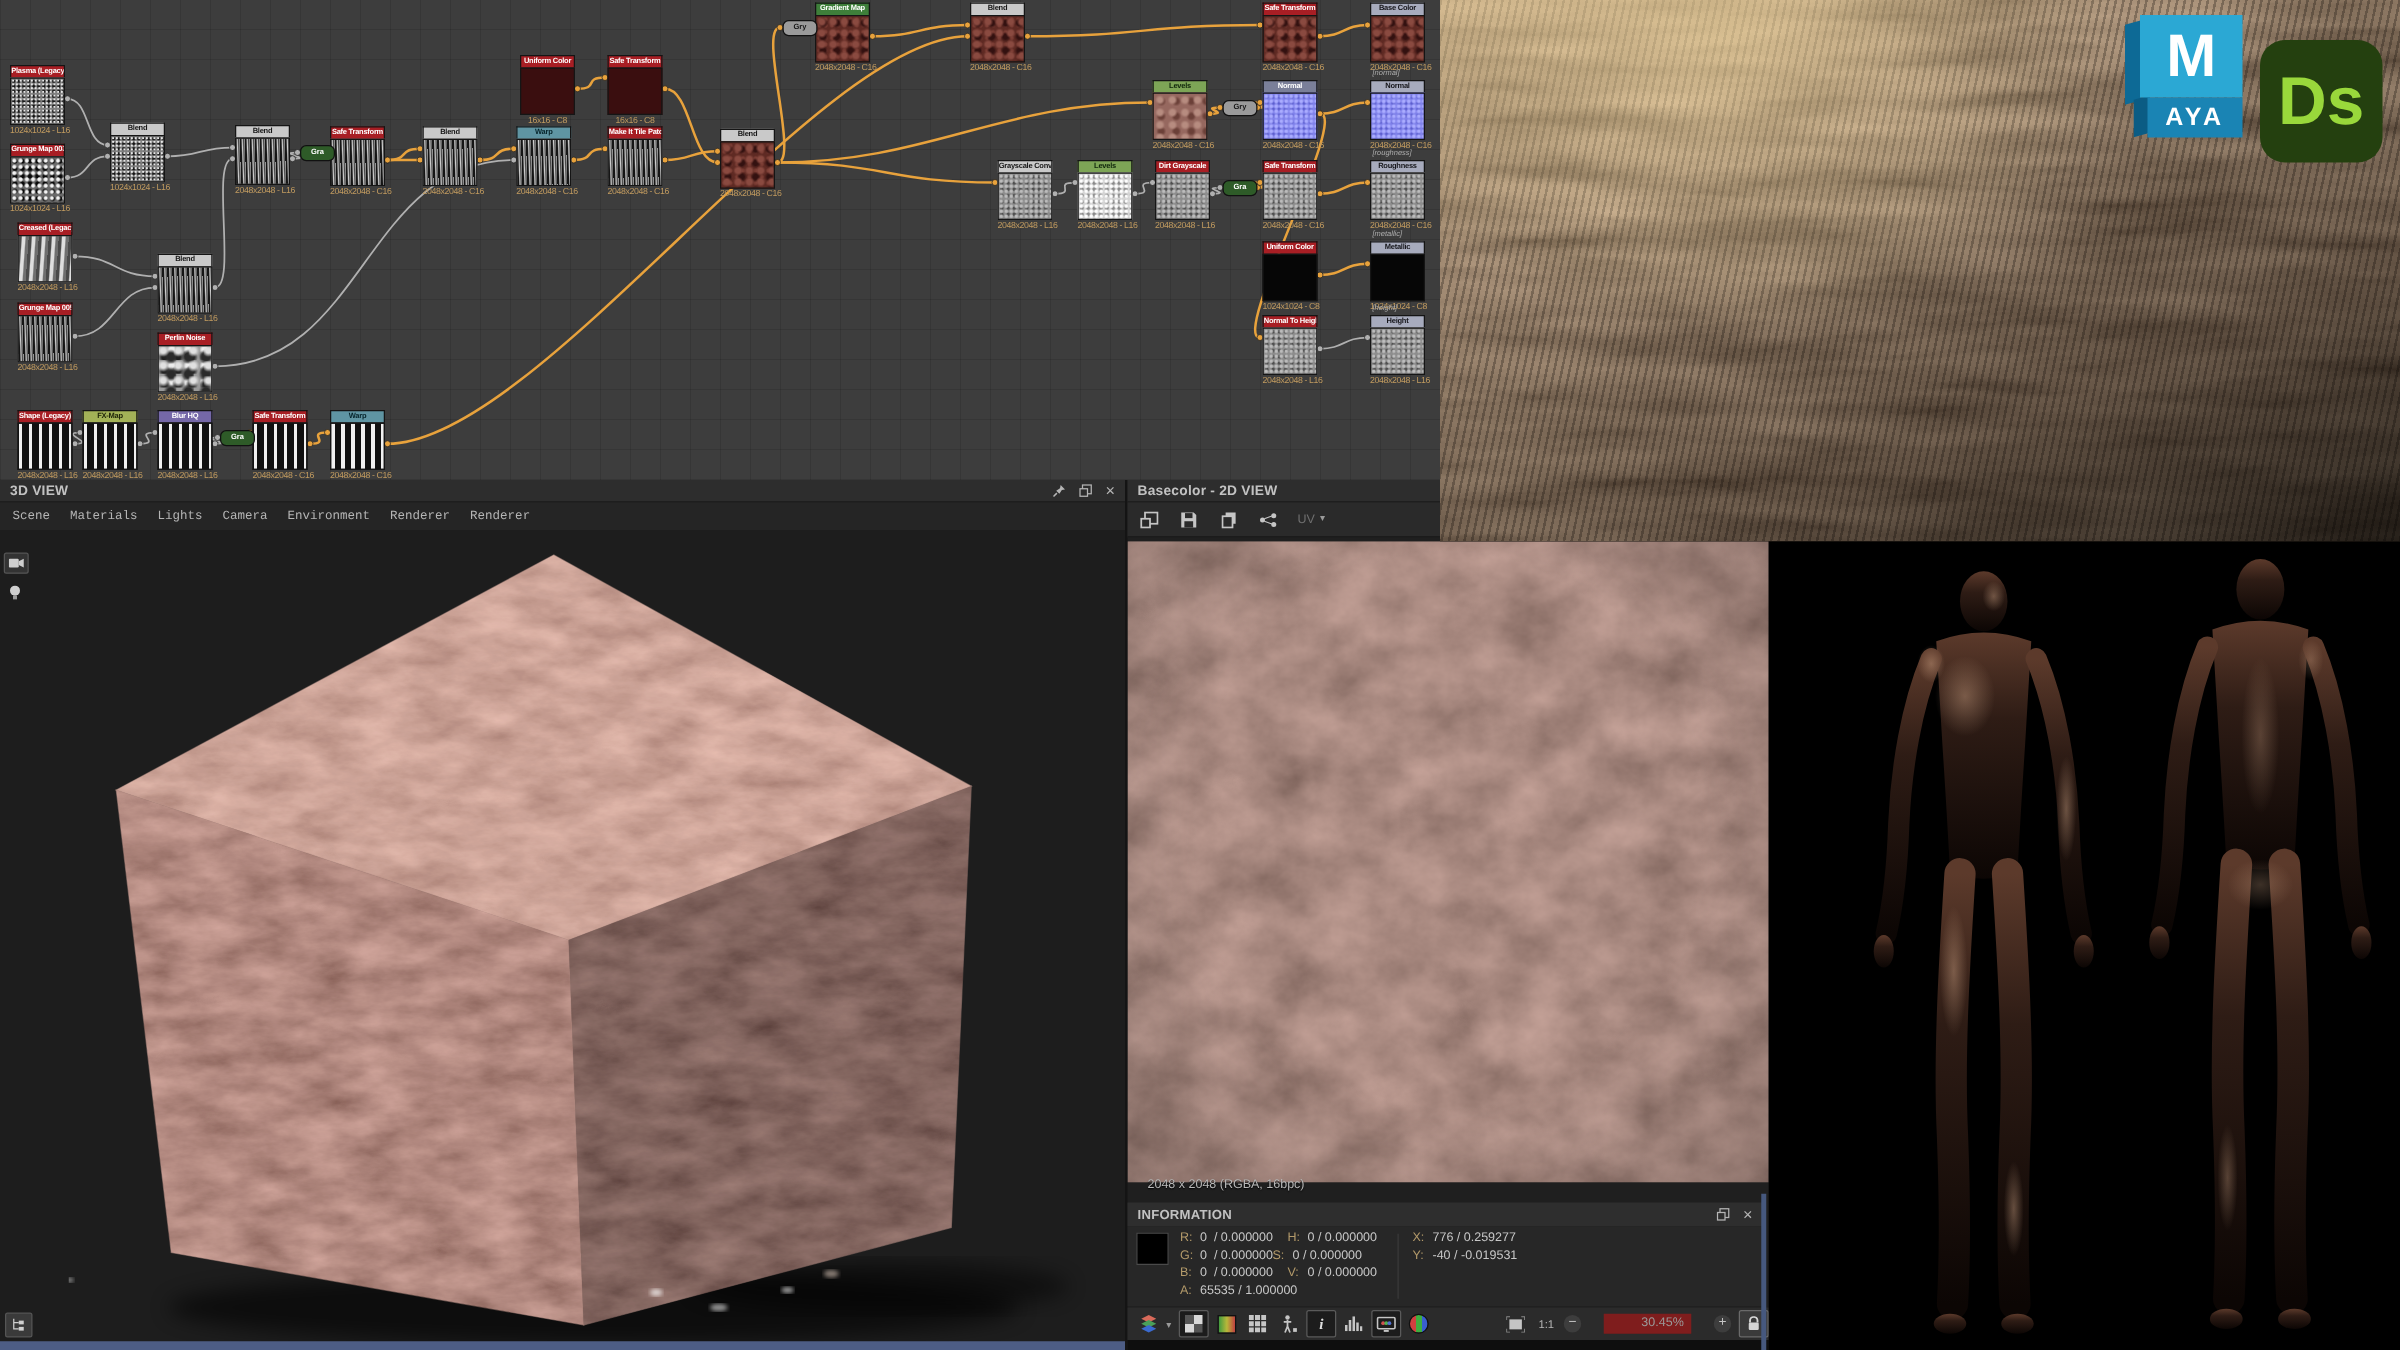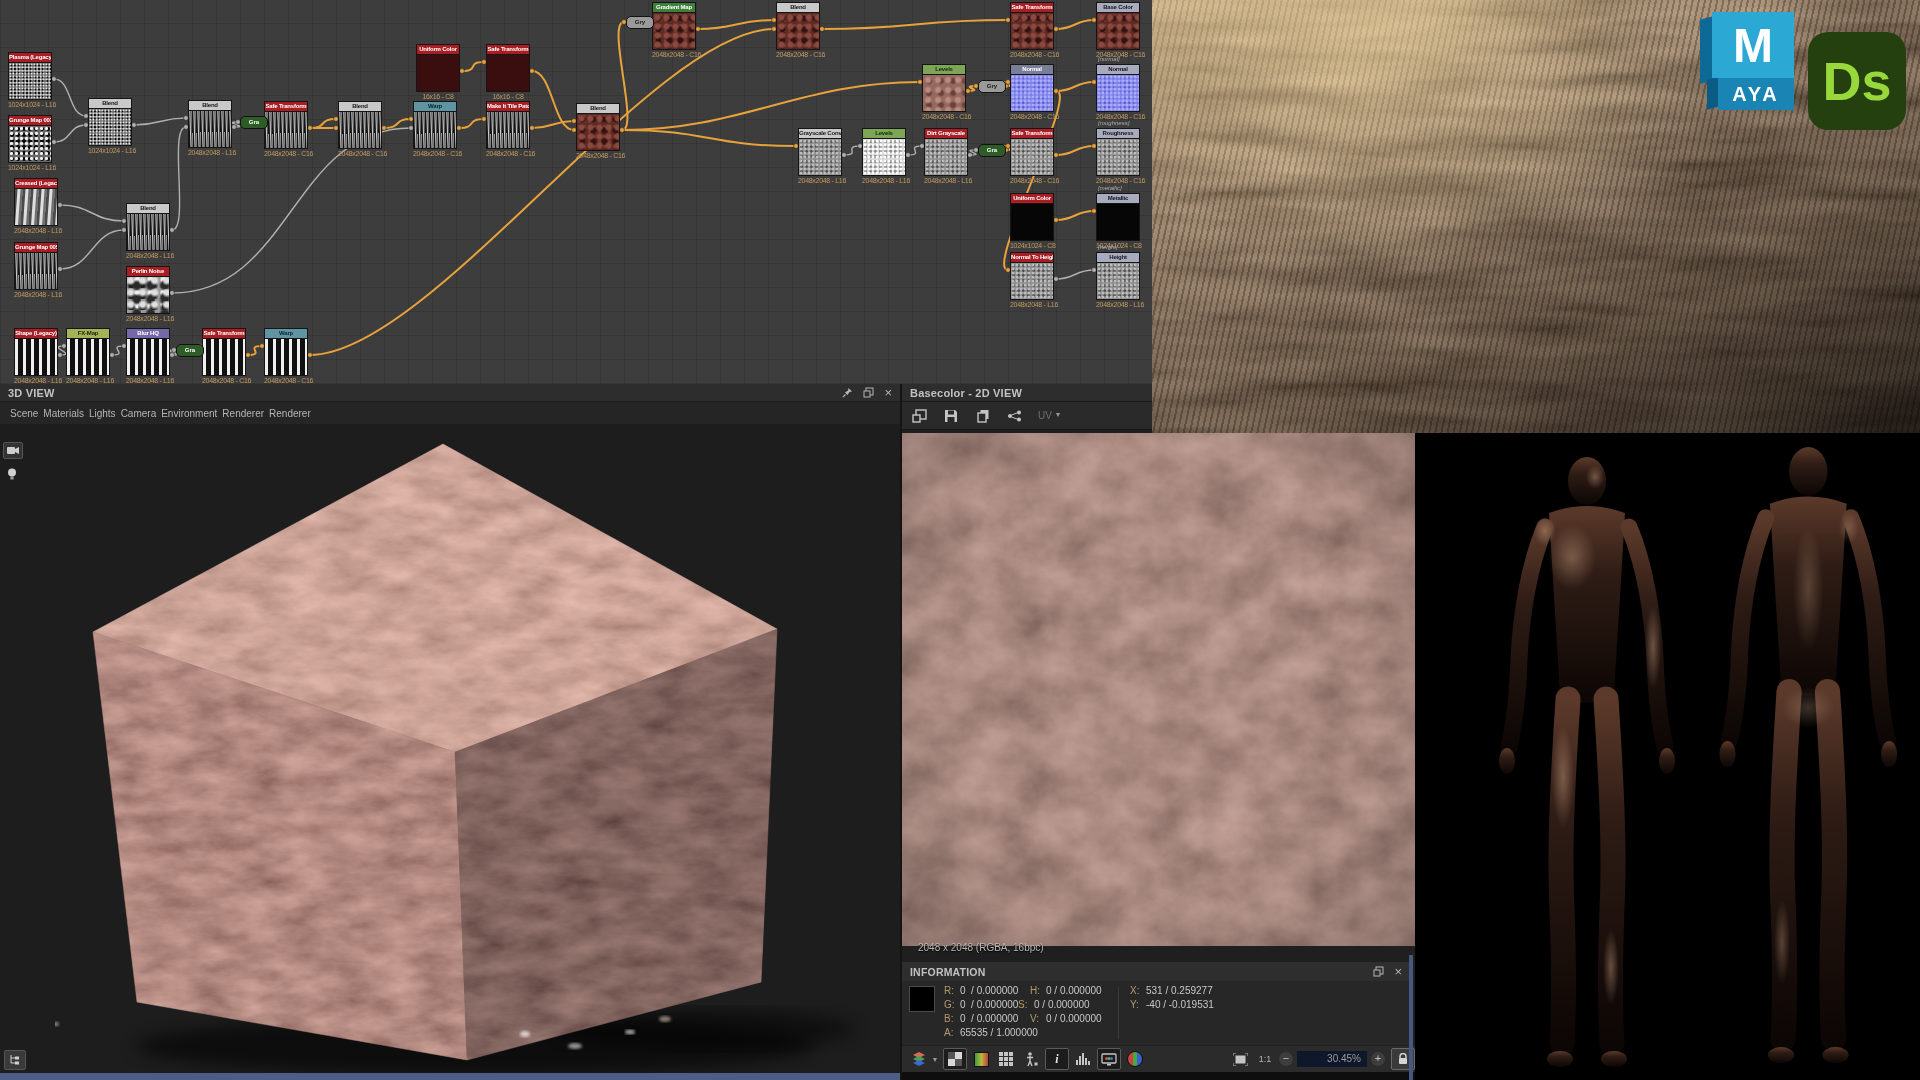--- a/index.html
+++ b/index.html
@@ -68,21 +68,21 @@
     font-weight:bold;font-size:20px;letter-spacing:3px;text-align:center;line-height:32px;}
   .ds-logo{position:absolute;left:656px;top:12px;width:98px;height:98px;background:#24400f;border-radius:20px;
     display:flex;align-items:center;justify-content:center;color:#99d83b;font-weight:bold;font-size:54px;z-index:4;margin-top:20px;}
 
   
   #view3d{left:0;top:384px;width:900px;height:696px;background:#1d1d1d;z-index:1;}
   .panel-hdr{height:17px;background:#2d2d2d;display:flex;align-items:center;border-bottom:1px solid #1a1a1a;}
   .panel-title{color:#c2c2c2;font-weight:bold;font-size:11px;padding-left:8px;letter-spacing:.2px;}
   .hdr-icons{margin-left:auto;display:flex;align-items:center;gap:10px;padding-right:8px;color:#b5b5b5;}
   .hdr-icons svg{display:block;}
-  .menubar{height:22px;background:#252525;display:flex;align-items:center;gap:5px;padding-left:10px;border-bottom:4px solid #5eead4;}
+  .menubar{height:22px;background:#252525;display:flex;align-items:center;gap:16px;padding-left:10px;border-bottom:4px solid #5eead4;font-family:Liberation Mono, monospace;}
   .menu-item{color:#b5b5b5;font-size:10px;cursor:pointer;}
   #viewport3d{position:absolute;left:0;top:40px;width:900px;height:656px;background:#1d1d1d;overflow:hidden;cursor:grab;}
   .side-tools{position:absolute;left:3px;top:18px;display:flex;flex-direction:column;gap:8px;z-index:5;}
   .tool-btn{width:18px;height:15px;display:flex;align-items:center;justify-content:center;}
   .tool-btn.boxed{background:#333;border:1px solid #555;border-radius:2px;}
   .tree-btn{position:absolute;left:4px;bottom:10px;width:20px;height:18px;background:#3a3a3a;border:1px solid #555;
     border-radius:2px;display:flex;align-items:center;justify-content:center;z-index:5;}
   #bottom-strip{left:0;top:1073px;width:900px;height:7px;background:#4d5d85;z-index:6;}
 
   
@@ -98,22 +98,22 @@
   .info-hdr{position:absolute;left:0;top:578px;width:508px;height:19px;background:#2e2e2e;display:flex;align-items:center;}
   .info-body{position:absolute;left:0;top:597px;width:508px;height:64px;background:#272727;font-size:10px;}
   .swatch{position:absolute;left:7px;top:5px;width:24px;height:24px;background:#000;border:1px solid #4a4a4a;}
   .kv{position:absolute;white-space:pre;}
   .kv .k{color:#b39a6a;display:inline-block;width:16px;}
   .kv .v{color:#c8c8c8;}
   .info-div{position:absolute;left:216px;top:6px;width:1px;height:52px;background:#3a3a3a;}
   .toolbar-bot{position:absolute;left:0;top:662px;width:513px;height:26px;background:#2b2b2b;display:flex;align-items:center;padding-left:6px;box-sizing:border-box;}
   .tb-btn{width:22px;height:20px;display:flex;align-items:center;justify-content:center;margin-right:3px;cursor:pointer;}
   .tb-active{background:#1c1c1c;border:1px solid #5a5a5a;border-radius:2px;}
-  .zoom-well{width:64px;height:16px;background:#0f172a;color:#9a9a9a;font-size:10px;text-align:right;
-    line-height:16px;padding-right:6px;margin:0 4px;}
+  .zoom-well{width:64px;height:16px;background:#7f1d1d;color:#9a9a9a;font-size:10px;text-align:right;
+    line-height:16px;padding-right:6px;margin:0 18px;}
   .circle-btn{width:14px;height:14px;border-radius:50%;background:#3d3d3d;color:#c5c5c5;font-size:11px;
     line-height:13px;text-align:center;cursor:pointer;}
   .lock-btn{width:22px;height:20px;background:#3a3a3a;border:1px solid #6a6a6a;border-radius:2px;
     display:flex;align-items:center;justify-content:center;margin-left:6px;cursor:pointer;}
   .bot-black{position:absolute;left:0;top:688px;width:513px;height:8px;background:#0e0e0e;}
   .blue-edge{position:absolute;left:507px;top:571px;width:4px;height:125px;background:#46587e;}
   .ratio-label{color:#b5b5b5;font-size:9px;}
 
   
   #renders{left:1415px;top:433px;width:505px;height:647px;background:#000;overflow:hidden;z-index:2;}
@@ -623,21 +623,21 @@
     <div class="info-body">
       <span class="swatch"></span>
       <span class="kv" style="left:42px;top:4px"><span class="k">R:</span><span class="v">0  / 0.000000</span></span>
       <span class="kv" style="left:42px;top:18px"><span class="k">G:</span><span class="v">0  / 0.000000</span></span>
       <span class="kv" style="left:42px;top:32px"><span class="k">B:</span><span class="v">0  / 0.000000</span></span>
       <span class="kv" style="left:42px;top:46px"><span class="k">A:</span><span class="v">65535 / 1.000000</span></span>
       <span class="kv" style="left:128px;top:4px"><span class="k">H:</span><span class="v">0 / 0.000000</span></span>
       <span class="kv" style="left:116px;top:18px"><span class="k">S:</span><span class="v">0 / 0.000000</span></span>
       <span class="kv" style="left:128px;top:32px"><span class="k">V:</span><span class="v">0 / 0.000000</span></span>
       <span class="info-div"></span>
-      <span class="kv" style="left:228px;top:4px"><span class="k">X:</span><span class="v">531 / 0.259277</span></span>
+      <span class="kv" style="left:228px;top:4px"><span class="k">X:</span><span class="v">776 / 0.259277</span></span>
       <span class="kv" style="left:228px;top:18px"><span class="k">Y:</span><span class="v">-40 / -0.019531</span></span>
     </div>
 
     <div class="toolbar-bot">
       <span class="tb-btn">
         <svg width="16" height="16" viewBox="0 0 16 16">
             <polygon points="8,1 14,4 8,7 2,4" fill="#d86a5a"></polygon>
             <polygon points="8,5 14,8 8,11 2,8" fill="#4aa05a"></polygon>
             <polygon points="8,9 14,12 8,15 2,12" fill="#3a6ad0"></polygon>
           </svg>

